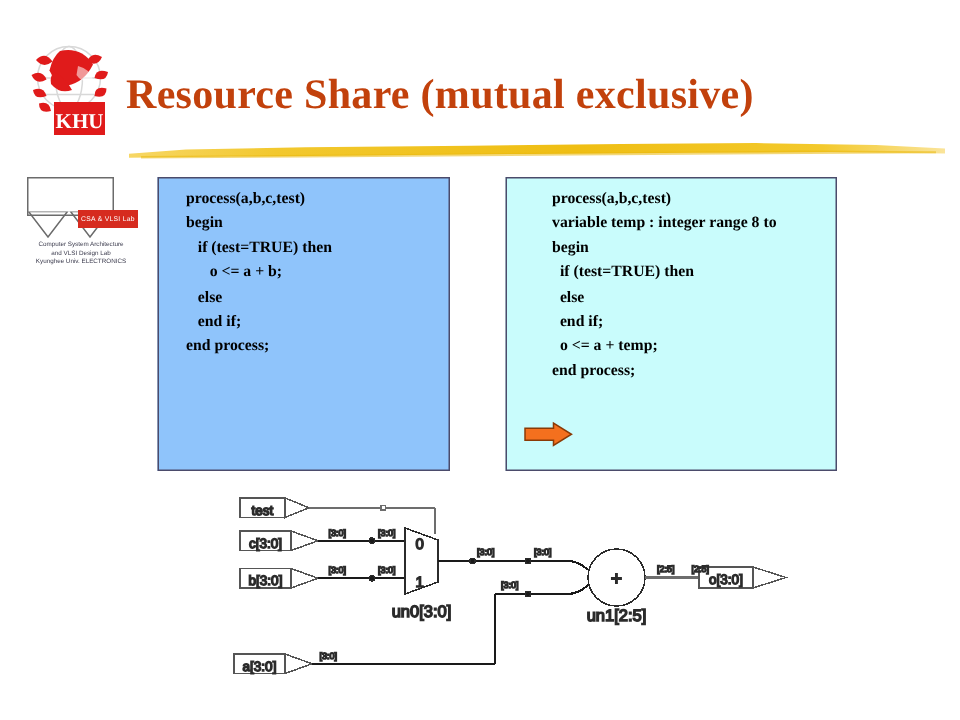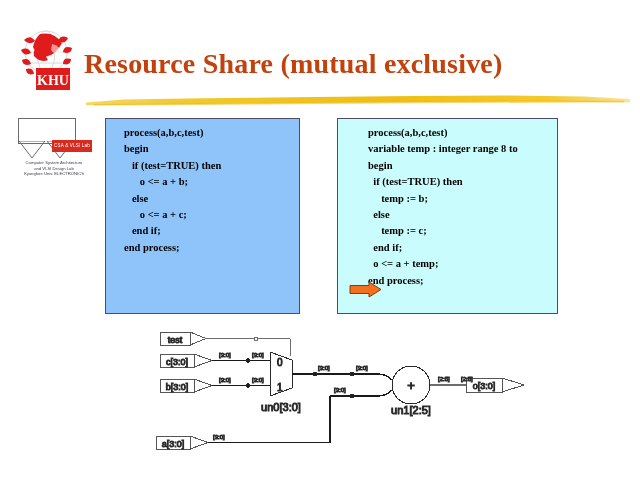--- a/index.html
+++ b/index.html
@@ -123,35 +123,32 @@
     </div>
   </div>
 
   <div class="codebox" id="code-left">
     <div class="code-lines">
       <div class="code-line">process(a,b,c,test)</div>
       <div class="code-line">begin</div>
       <div class="code-line">   if (test=TRUE) then</div>
       <div class="code-line">      o &lt;= a + b;</div>
       <div class="code-line">   else</div>
-      <div class="code-line">      o &lt;= a + c;</div>
       <div class="code-line">   end if;</div>
       <div class="code-line">end process;</div>
     </div>
   </div>
 
   <div class="codebox" id="code-right">
     <div class="code-lines">
       <div class="code-line">process(a,b,c,test)</div>
       <div class="code-line">variable temp : integer range 8 to</div>
       <div class="code-line">begin</div>
       <div class="code-line">  if (test=TRUE) then</div>
-      <div class="code-line">     temp := b;</div>
       <div class="code-line">  else</div>
-      <div class="code-line">     temp := c;</div>
       <div class="code-line">  end if;</div>
       <div class="code-line">  o &lt;= a + temp;</div>
       <div class="code-line">end process;</div>
     </div>
   </div>
 
   <div class="arrow-marker">
     <svg width="33" height="17" viewBox="0 0 33 17">
       <path d="M1 4.5 L20 4.5 L20 1 L32 8.5 L20 16 L20 12.5 L1 12.5 Z" fill="#f4701e" stroke="#8a3a06" stroke-width="1" stroke-linejoin="miter"></path>
     </svg>

